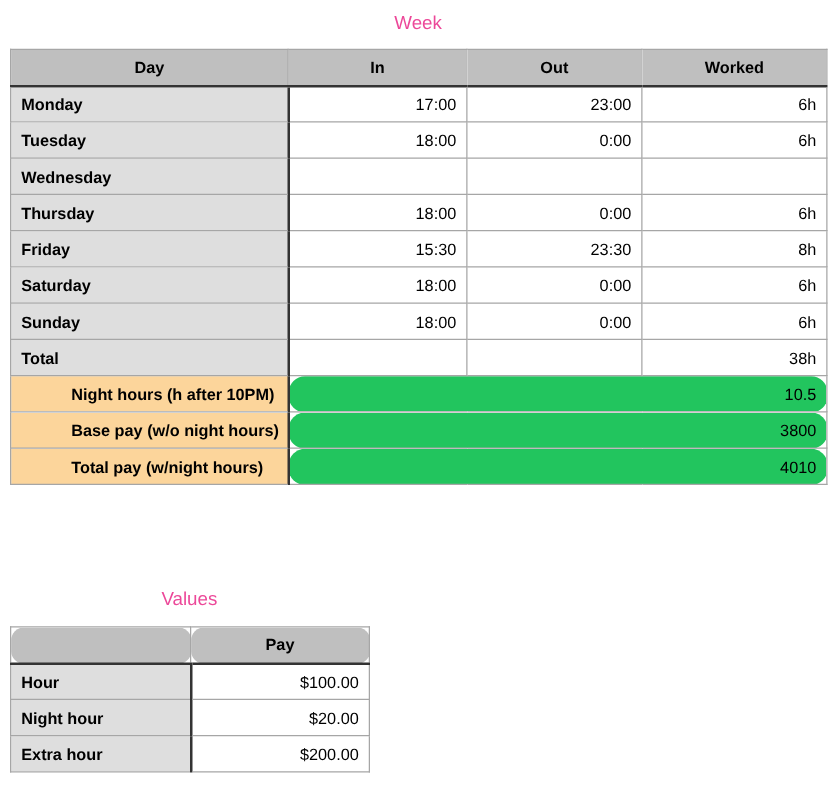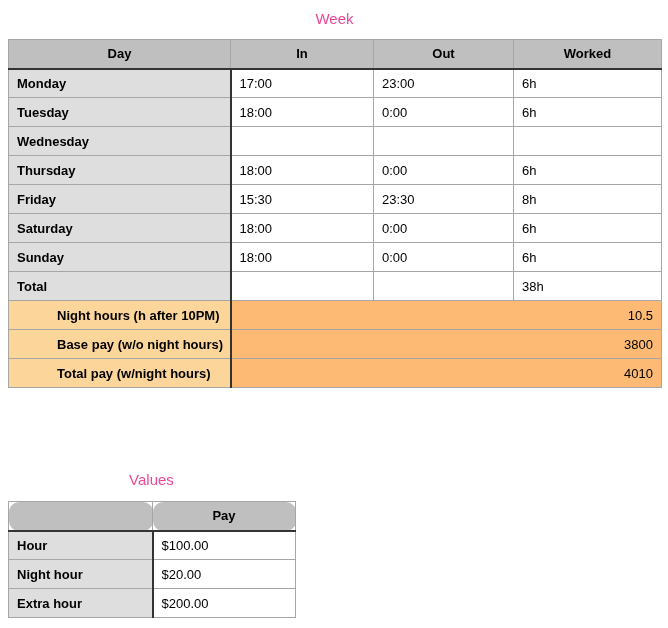--- a/index.html
+++ b/index.html
@@ -48,33 +48,34 @@
 
   .label-cell {
     background: #dedede;
     font-weight: bold;
     text-align: left;
     border-right: 2px solid #333333;
   }
   .value-cell {
     background: #ffffff;
     font-weight: normal;
-    text-align: left;
+    text-align: right;
   }
   .orange-label {
     background: #fcd59b;
     font-weight: bold;
     text-align: left;
     border-right: 2px solid #333333;
     padding-left: 48px;
   }
   .orange-value {
-    background: #fdba74;
+    background: #22c55e;
     font-weight: normal;
     text-align: right;
+    border-radius: 13px;
   }
 </style>
 </head>
 <body>
 
 <div id="week-title" class="table-title">Week</div>
 
 <table id="week-table">
   <colgroup>
     <col style="width:222px">

